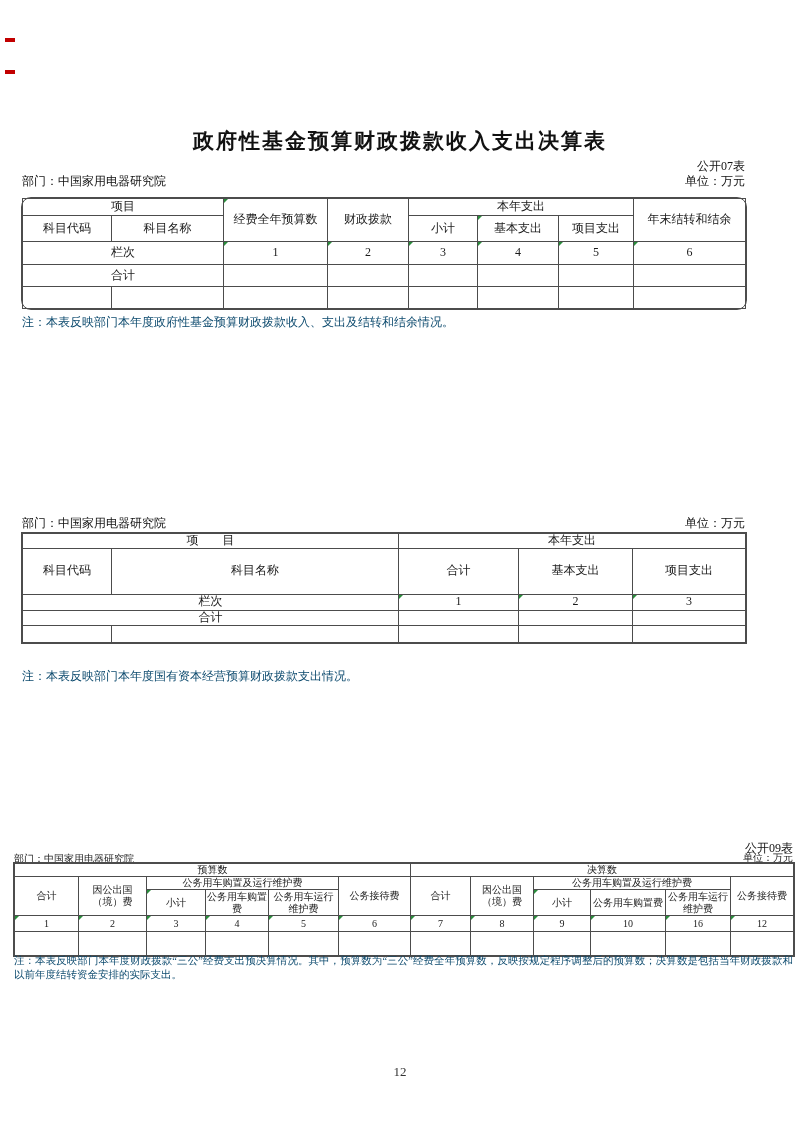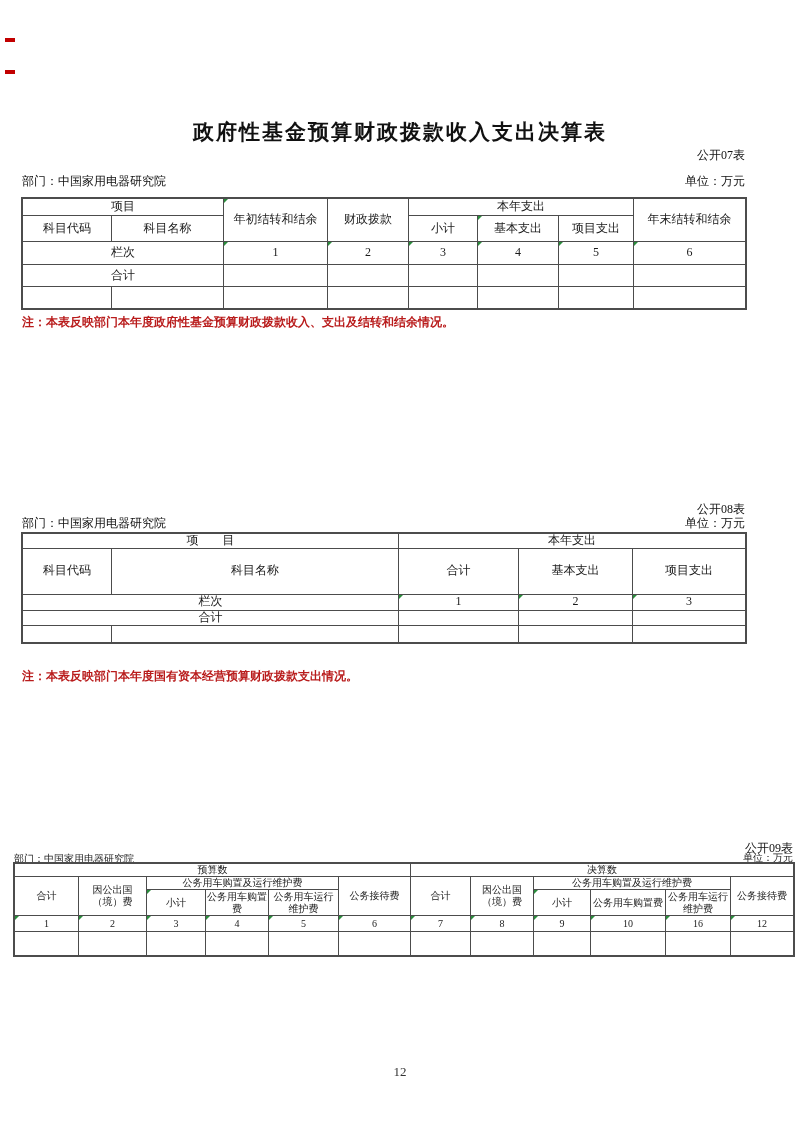--- a/index.html
+++ b/index.html
@@ -16,55 +16,56 @@
     position:absolute;left:5px;width:10px;height:4px;
     background:var(--edge-red,#c20000);
   }
   .edge-mark.m1{top:38px;}
   .edge-mark.m2{top:70px;}
 
   .doc-title{
     position:absolute;left:0;width:100%;
     text-align:center;font-weight:bold;color:#111;
     letter-spacing:2px;
+    margin-top:9px;
   }
   .t1-title{top:118px;font-size:21px;}
   .t2-title{top:474px;font-size:21px;}
   .t3-title{top:818px;font-size:17px;letter-spacing:1px;}
 
   .form-no{position:absolute;text-align:right;color:#111;}
-  .t1-form{top:147px;left:22px;width:723px;font-size:12px;}
+  .t1-form{top:158px;left:22px;width:723px;font-size:12px;}
   .t2-form{top:501px;left:22px;width:723px;font-size:12px;}
   .t3-form{top:840px;left:14px;width:779px;font-size:12px;}
 
   .meta-row{position:absolute;display:flex;justify-content:space-between;color:#111;}
   .t1-meta{top:173px;left:22px;width:723px;font-size:12px;}
   .t2-meta{top:515px;left:22px;width:723px;font-size:12px;}
   .t3-unit{position:absolute;top:851px;left:14px;width:779px;text-align:right;font-size:10px;}
   .t3-dept{position:absolute;top:852px;left:14px;font-size:10px;}
 
   table{border-collapse:collapse;table-layout:fixed;position:absolute;background:#fff;}
   td{
     border:1px solid var(--border-gray,#4c4c4c);
     text-align:center;vertical-align:middle;
     padding:0 1px;overflow:hidden;line-height:1.15;
     position:relative;
   }
   .tbl{outline:1px solid var(--border-gray,#4c4c4c);}
-  .t1{top:198px;left:22px;width:723px;font-size:12px;}
+  .t1{top:198px;left:22px;width:723px;font-size:12px;border-radius:9px;}
   .t2{top:533px;left:22px;width:723px;font-size:12px;}
   .t3{top:863px;left:14px;width:779px;font-size:10px;}
   .t3 td{line-height:1.2;}
 
   td.mk::before{
     content:"";position:absolute;top:0;left:0;
     border-top:4px solid var(--marker-green,#2a8c3c);
     border-right:4px solid transparent;
   }
-  .note{position:absolute;color:#b91c1c;text-align:justify;font-weight:bold;}
+  .note{position:absolute;color:#0c4a6e;text-align:justify;}
   .t1-note{top:314px;left:22px;width:740px;font-size:12px;}
   .t2-note{top:648px;left:22px;width:740px;font-size:12px;margin-top:20px;}
   .t3-note{top:954px;left:14px;width:779px;font-size:10.5px;line-height:14px;}
 
   .page-num{
     position:absolute;top:1064px;left:0;width:100%;
     text-align:center;font-size:13px;color:#333;
   }
 </style>
 </head>
@@ -89,21 +90,21 @@
         <col style="width:104px">
         <col style="width:81px">
       <col style="width:69px">
         <col style="width:81px">
         <col style="width:75px">
         <col style="width:112px">
     </colgroup>
     <tbody>
         <tr style="height:17px">
       <td colspan="2">项目</td>
-      <td rowspan="2" class="mk">年初结转和结余</td>
+      <td rowspan="2" class="mk">经费全年预算数</td>
       <td rowspan="2">财政拨款</td>
       <td colspan="3">本年支出</td>
       <td rowspan="2">年末结转和结余</td>
     </tr>
     <tr style="height:26px">
       <td>科目代码</td>
       <td>科目名称</td>
       <td>小计</td>
       <td class="mk">基本支出</td>
       <td>项目支出</td>
@@ -133,21 +134,20 @@
       <td></td>
       <td></td>
       <td></td>
       <td></td>
       <td></td>
     </tr>
   </tbody>
     </table>
   <div class="note t1-note">注：本表反映部门本年度政府性基金预算财政拨款收入、支出及结转和结余情况。</div>
 
-  <div class="form-no t2-form">公开08表</div>
   <div class="meta-row t2-meta">
     <span>部门：中国家用电器研究院</span>
     <span>单位：万元</span>
   </div>
 
   <table class="tbl t2">
     <colgroup>
       <col style="width:89px">
         <col style="width:287px">
         <col style="width:120px">
@@ -254,15 +254,16 @@
       <td></td>
       <td></td>
       <td></td>
       <td></td>
       <td></td>
       <td></td>
       <td></td>
     </tr>
   </tbody>
     </table>
+  <div class="note t3-note">注：本表反映部门本年度财政拨款“三公”经费支出预决算情况。其中，预算数为“三公”经费全年预算数，反映按规定程序调整后的预算数；决算数是包括当年财政拨款和以前年度结转资金安排的实际支出。</div>
 
   <div class="page-num">12</div>
 </div>
 
 </body></html>

